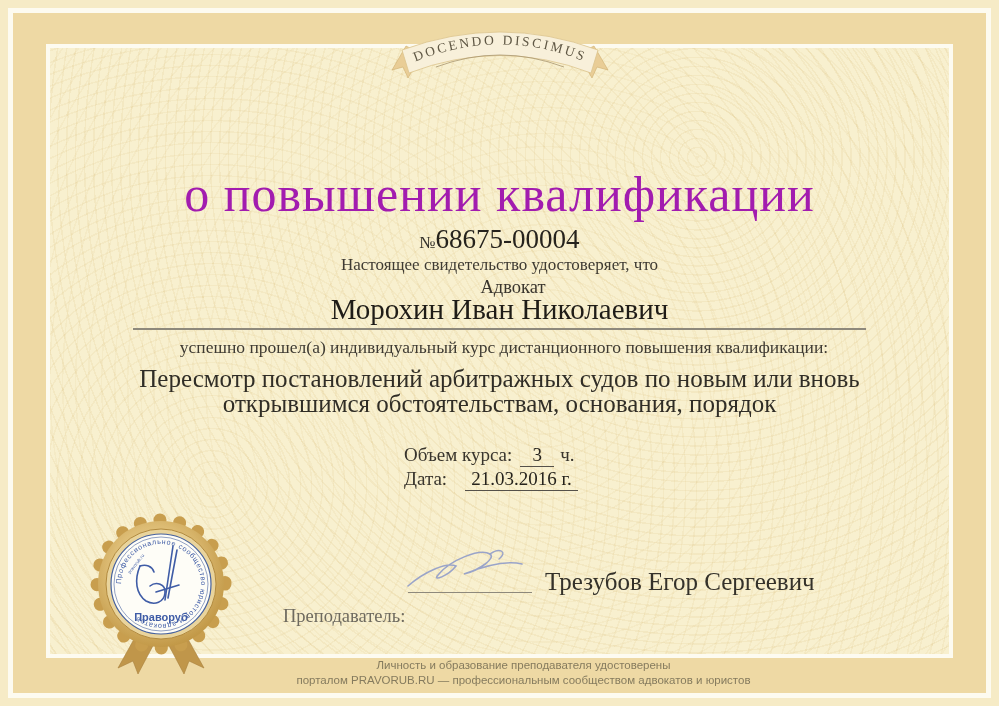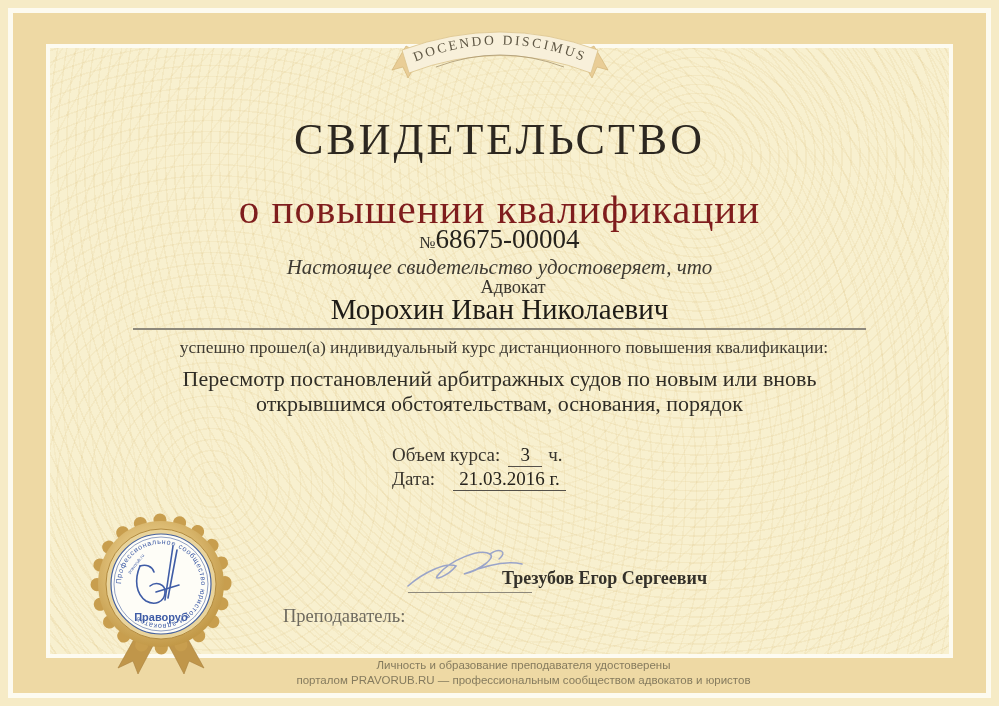--- a/index.html
+++ b/index.html
@@ -17,40 +17,40 @@
     position:absolute; left:50px; right:50px; top:48px; bottom:52px;
     background:
       repeating-radial-gradient(circle at 72% 18%, rgba(214,183,112,.14) 0 1.5px, transparent 1.5px 9px),
       repeating-radial-gradient(circle at 18% 72%, rgba(214,183,112,.12) 0 1.5px, transparent 1.5px 11px),
       repeating-radial-gradient(circle at 55% 55%, rgba(214,183,112,.10) 0 1.5px, transparent 1.5px 13px),
       #f8f0cf;
   }
   
   .row { position:absolute; left:0; right:0; text-align:center; }
   .title-main { top:114px; font-size:44px; letter-spacing:3px; color:#2c2720; }
-  .title-sub  { top:165px; font-size:41px; letter-spacing:1px; color:#7f1d1d;margin-top:20px; }
+  .title-sub  { top:165px; font-size:50px; letter-spacing:1px; color:#a21caf; }
   .num-row    { top:224px; }
   .num-prefix { font-size:17px; color:#33302a; }
   .num-value  { font-size:27px; margin-left:0; color:#26231d; }
-  .statement  { top:255px; font-size:21px; color:#3e3a32;font-style:italic; }
+  .statement  { top:255px; font-size:17px; color:#3e3a32; }
   .role       { top:277px; font-size:18.5px; color:#39352d;margin-left:27px; }
   .name       { top:293px; font-size:29px; color:#1f1c17; }
   .name-line  { position:absolute; left:133px; right:133px; top:328px; border-top:2px solid #8e897c; }
   .completion { top:337px; font-size:17.5px; color:#3e3a32;padding-left:9px; }
-  .course     { top:366px; font-size:22px; line-height:25px; color:#302d26; }
+  .course     { top:366px; font-size:25px; line-height:25px; color:#302d26; }
   
-  .details { position:absolute; left:392px; top:444px; font-size:19px; color:#39352d; }
+  .details { position:absolute; left:404px; top:444px; font-size:19px; color:#39352d; }
   .details .drow { height:24px; line-height:22px; }
   .u-val { display:inline-block; border-bottom:1.5px solid #55514a; text-align:center; color:#26231d; }
   .u-vol { min-width:34px; margin:0 6px 0 8px; }
   .u-date{ min-width:112px; margin-left:18px; padding:0 6px; }
   
   .inst-label { position:absolute; left:283px; top:570px; font-size:18.5px; color:#6e6a5f;margin-top:36px; }
   .sig-line   { position:absolute; left:408px; top:592px; width:124px; border-top:1.5px solid #8e897c; }
-  .inst-name  { position:absolute; left:502px; top:568px; font-size:18px; color:#34312a;font-weight:bold; }
+  .inst-name  { position:absolute; left:545px; top:568px; font-size:25px; color:#34312a; }
   .sig-svg    { position:absolute; left:402px; top:544px; }
   
   .footer {
     position:absolute; left:0; right:0; top:658px; text-align:center;
     font-family:"Liberation Sans", sans-serif; font-size:11.5px; line-height:15px;
     color:#857b5e;
     padding-left:48px;
   }
   
   .ribbon-svg { position:absolute; left:388px; top:12px; }
@@ -69,21 +69,20 @@
     <path d="M18,34 L4,58 L15,55 L20,66 L34,42 Z" fill="#e9cd96" stroke="#cfae6e" stroke-width="0.6"></path>
     <path d="M206,34 L220,58 L209,55 L204,66 L190,42 Z" fill="#e9cd96" stroke="#cfae6e" stroke-width="0.6"></path>
     <path d="M14,38 Q112,2 210,38 L203,61 Q112,26 21,61 Z" fill="#f8f0da" stroke="#dcc48d" stroke-width="0.8"></path>
     <path id="mottoPath" d="M24,51 Q112,14 200,51" fill="none"></path>
     <path d="M48,55 Q112,31 176,55" fill="none" stroke="#a8966e" stroke-width="0.8"></path>
     <text font-family="Liberation Serif, serif" font-size="13.5" letter-spacing="2.5" fill="#5f5744">
       <textPath href="#mottoPath" startOffset="50%" text-anchor="middle">DOCENDO DISCIMUS</textPath>
     </text>
   </svg>
 
-  <div class="row title-main">СВИДЕТЕЛЬСТВО</div>
   <div class="row title-sub">о повышении квалификации</div>
 
   <div class="row num-row">
     <span class="num-prefix">№</span><span class="num-value">68675-00004</span>
   </div>
 
   <div class="row statement">Настоящее свидетельство удостоверяет, что</div>
   <div class="row role">Адвокат</div>
   <div class="row name">Морохин Иван Николаевич</div>
   <div class="name-line"></div>

